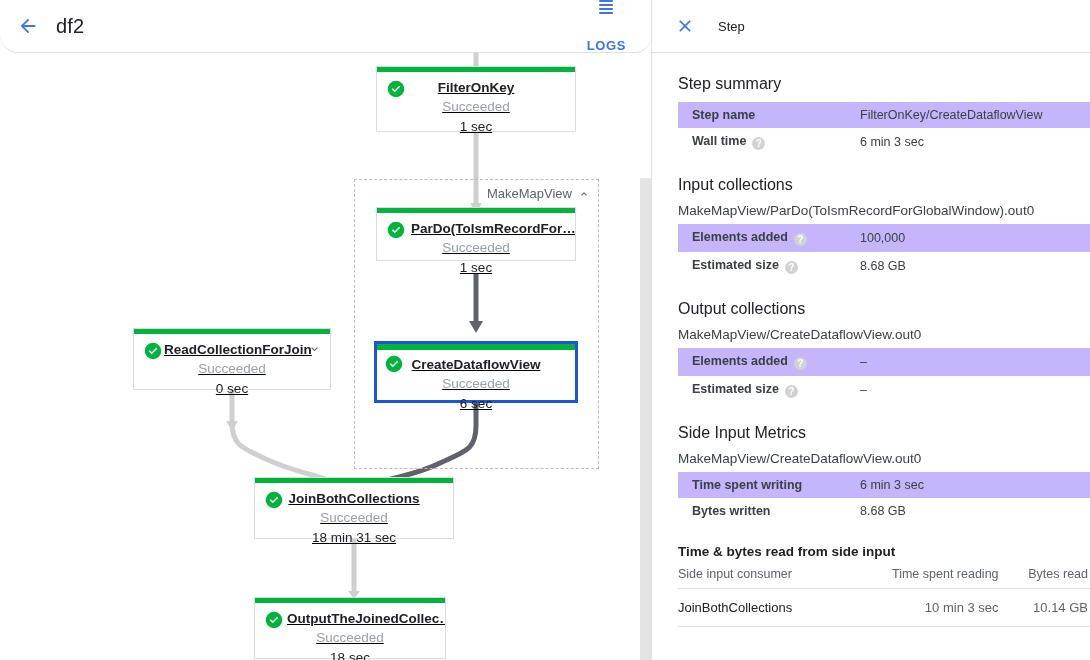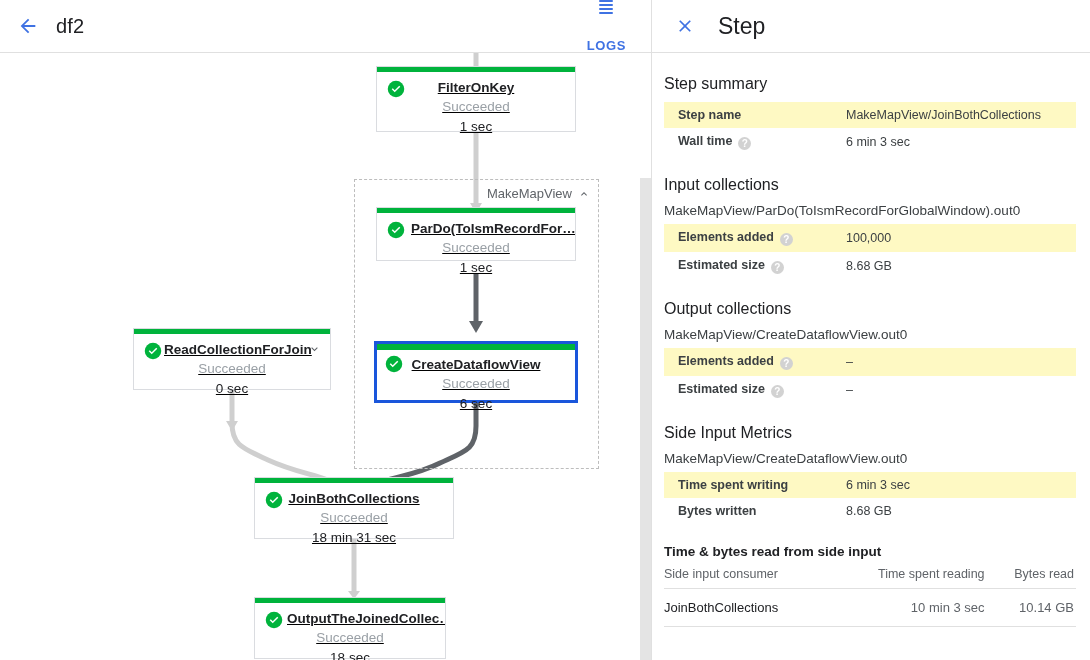--- a/index.html
+++ b/index.html
@@ -19,21 +19,21 @@
     width: 652px; height: 660px;
     background: #ffffff;
     overflow: hidden;
     border-right: 1px solid #e0e0e0;
   }
   #left-toolbar {
     position: absolute; top: 0; left: 0;
     width: 652px; height: 53px;
     background: #ffffff;
     border-bottom: 1px solid #e0e0e0;
-    display: flex; align-items: center;
+    display: flex; align-items: center; border-radius: 18px;
   }
   #back-button {
     width: 40px; height: 40px; margin-left: 8px;
     display: flex; align-items: center; justify-content: center;
     cursor: pointer; border-radius: 50%;
   }
   #back-button svg { display: block; }
   #job-title {
     margin-left: 8px;
     font-size: 20px;
@@ -146,43 +146,43 @@
     border-bottom: 1px solid #e0e0e0;
     display: flex; align-items: center;
   }
   #close-button {
     width: 40px; height: 40px; margin-left: 13px;
     display: flex; align-items: center; justify-content: center;
     cursor: pointer; border-radius: 50%;
   }
   #panel-title {
     margin-left: 13px;
-    font-size: 23px; color: #202124;
+    font-size: 13px; color: #202124;
   }
   #right-content {
-    padding: 22px 0 0 12px;
+    padding: 22px 0 0 26px;
     height: 607px;
   }
   .section-title {
     font-size: 16px; color: #202124;
     margin: 0 0 9px 0; font-weight: normal;
   }
   .section-title.small {
     font-size: 13.5px; font-weight: bold; margin-bottom: 4px;
   }
   .collection-name {
     font-size: 13.5px; color: #3c4043;
     margin: 0 0 6px 0;
   }
   .kv-table {
     width: 412px;
     border-collapse: collapse;
     margin-bottom: 20px;
   }
-  .kv-table tr.alt { background: #fef9c3; }
+  .kv-table tr.alt { background: #c4b5fd; }
   .kv-table td {
     padding: 6px 0 6px 14px;
     font-size: 12.5px;
     vertical-align: middle;
   }
   .kv-key {
     font-weight: bold; color: #3c4043;
     width: 168px;
     white-space: nowrap;
   }
@@ -370,21 +370,21 @@
       <div id="panel-title">Step</div>
     </div>
 
     <div id="right-content">
 
       <h3 class="section-title">Step summary</h3>
       <table class="kv-table">
         <tbody>
             <tr class="alt">
           <td class="kv-key">Step name</td>
-          <td class="kv-val">MakeMapView/JoinBothCollections</td>
+          <td class="kv-val">FilterOnKey/CreateDataflowView</td>
         </tr>
         <tr>
           <td class="kv-key"><span>Wall time</span><span class="help-icon">?</span></td>
           <td class="kv-val">6 min 3 sec</td>
         </tr>
       </tbody>
         </table>
 
       <h3 class="section-title">Input collections</h3>
       <p class="collection-name">MakeMapView/ParDo(ToIsmRecordForGlobalWindow).out0</p>

